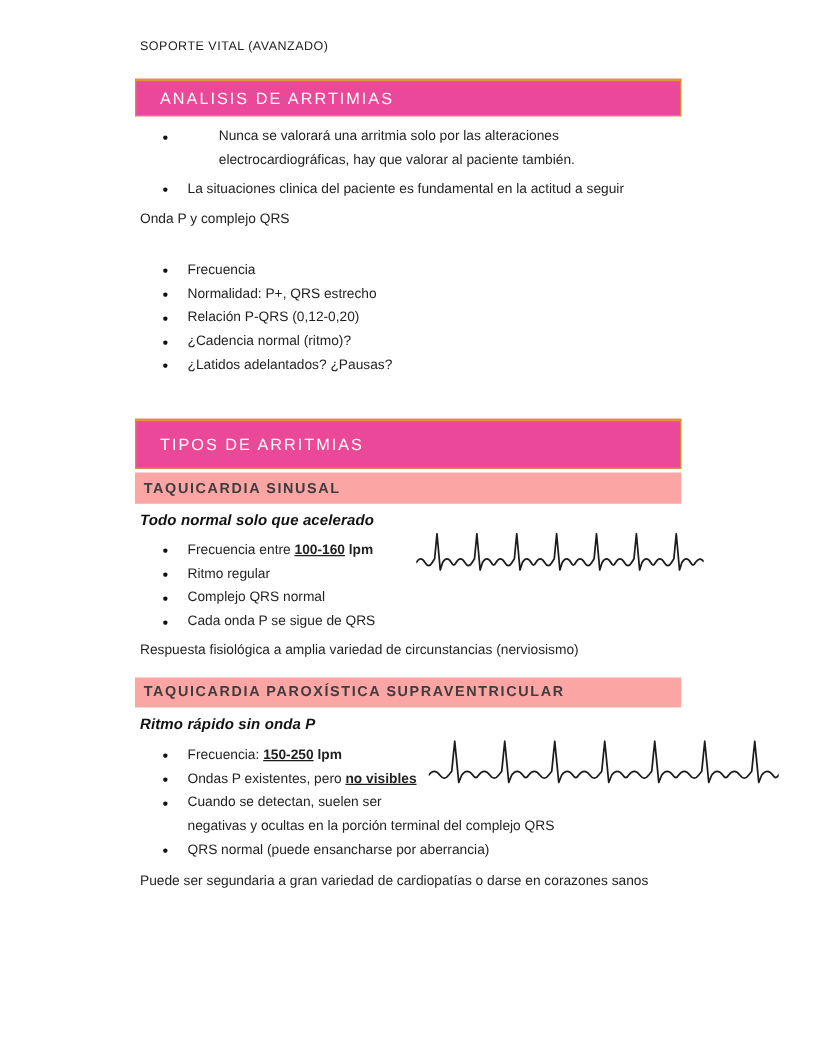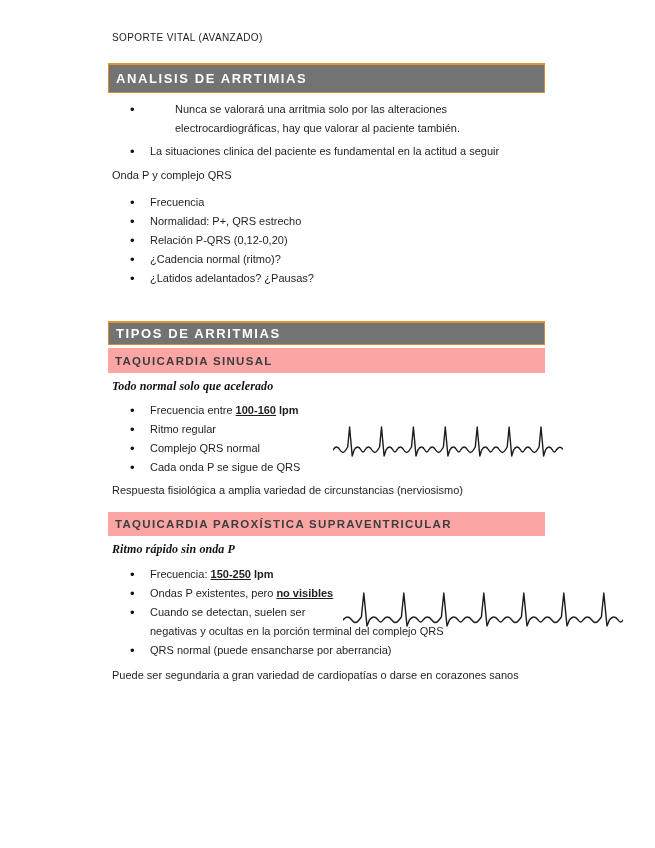--- a/index.html
+++ b/index.html
@@ -9,59 +9,59 @@
     overflow:hidden; color:#1f1f1f;
   }
   .content { position:absolute; left:108px; top:32px; width:437px; }
 
   .doc-title {
     font-size:10px; letter-spacing:0.4px; color:#222; padding-left:4px;
     font-weight:400;
   }
 
   .h1bar {
-    margin-top:20px; height:30px; background:#737373;
+    margin-top:20px; height:30px; background:#ec4899;
     border:1px solid #d98d2c; border-top:2px solid #e2openeeea; 
     border-top:2px solid #dd9732;
-    display:flex; align-items:center; padding-left:7px;
-    color:#fdfdfb; font-size:13px; letter-spacing:1.6px; font-weight:700;
+    display:flex; align-items:center; padding-left:19px;
+    color:#fdfdfb; font-size:13px; letter-spacing:1.6px; font-weight:400;
   }
   .h2bar {
     margin-top:3px; height:25px; background:#fca5a5;
     display:flex; align-items:center; padding-left:7px;
     color:#3d3d3d; font-size:11.5px; letter-spacing:1.3px; font-weight:700;
   }
   .h2bar.spaced { margin-top:15px; height:24px; }
 
   ul { list-style:none; }
   li {
     position:relative; padding-left:42px; line-height:19px; font-size:11px;
   }
   li::before {
     content:"\2022"; position:absolute; left:22px; top:0;
     font-size:13px; line-height:19px; color:#111;
   }
   .ul-intro { margin-top:7px; }
   .ul-intro li { margin-bottom:4px; }
   .ul-intro li .wrapcap { display:inline-block; max-width:404px;margin-left:25px; }
-  .ul-tight { margin-top:11px; }
+  .ul-tight { margin-top:25px; }
   .ul-mid { margin-top:7px; }
   .ul-last { margin-top:8px; }
 
   .para { font-size:11px; line-height:14px; padding-left:4px; }
   .onda-p { margin-top:7px; }
   .note { margin-top:6px; }
   .note2 { margin-top:8px; }
 
   .subtitle {
     margin-top:6px; padding-left:4px;
     font-size:12px; font-weight:700; font-style:italic; letter-spacing:0.1px;
-    line-height:15px; color:#111;font-family:Liberation Serif, serif;
+    line-height:15px; color:#111;
   }
-  .h1bar.tipos { margin-top:33px; height:24px; }
+  .h1bar.tipos { margin-top:33px; height:40px; }
 
   strong.hl { font-weight:700; text-decoration:underline; }
   strong.b  { font-weight:700; }
   .prelines { white-space:pre-line;text-align:center; }
 
   .ecg {
     position:absolute; pointer-events:none;
   }
   .ecg svg path { fill:none; stroke:#1c1c1c; stroke-width:1.4;
     stroke-linejoin:round; stroke-linecap:round; }

